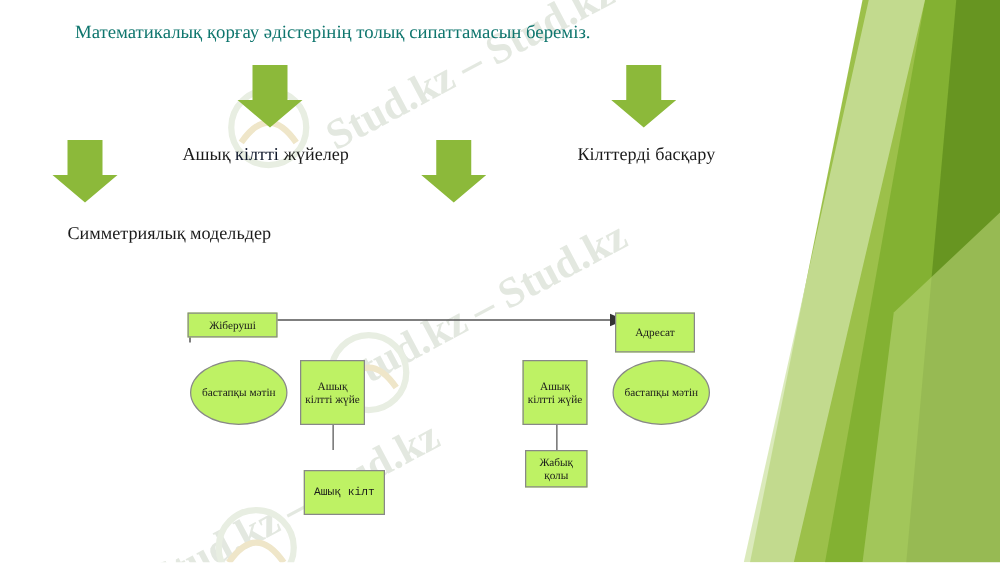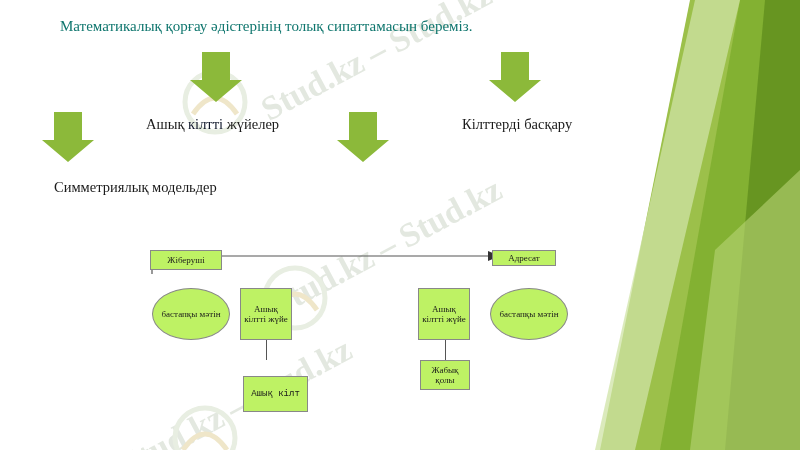--- a/index.html
+++ b/index.html
@@ -145,21 +145,21 @@
   <div class="toplabel lbl-keys">Кілттерді басқару</div>
   <div class="toplabel lbl-sym">Симметриялық модельдер</div>
 
   <svg style="position:absolute; left:150px; top:246px;" width="420" height="30" viewBox="0 0 420 30">
     <path d="M2 28 L2 10 L338 10" fill="none" stroke="#555" stroke-width="1.2"></path>
     <polygon points="338,5 350,10 338,15" fill="#333"></polygon>
   </svg>
 
   <div class="node rect" style="left:150px; top:250px; width:72px; height:20px;">Жіберуші</div>
 
-  <div class="node rect" style="left:492px; top:250px; width:64px; height:16px;">Адресат</div>
+  <div class="node rect" style="left:492px; top:250px; width:64px; height:32px;">Адресат</div>
 
   <div class="node ellipse" style="left:152px; top:288px; width:78px; height:52px;">бастапқы мәтін</div>
 
   <div class="node rect" style="left:240px; top:288px; width:52px; height:52px;">Ашық кілтті жүйе</div>
 
 
   <div class="node rect" style="left:418px; top:288px; width:52px; height:52px;">Ашық кілтті жүйе</div>
 
   <div class="node ellipse" style="left:490px; top:288px; width:78px; height:52px;">бастапқы мәтін</div>
 

